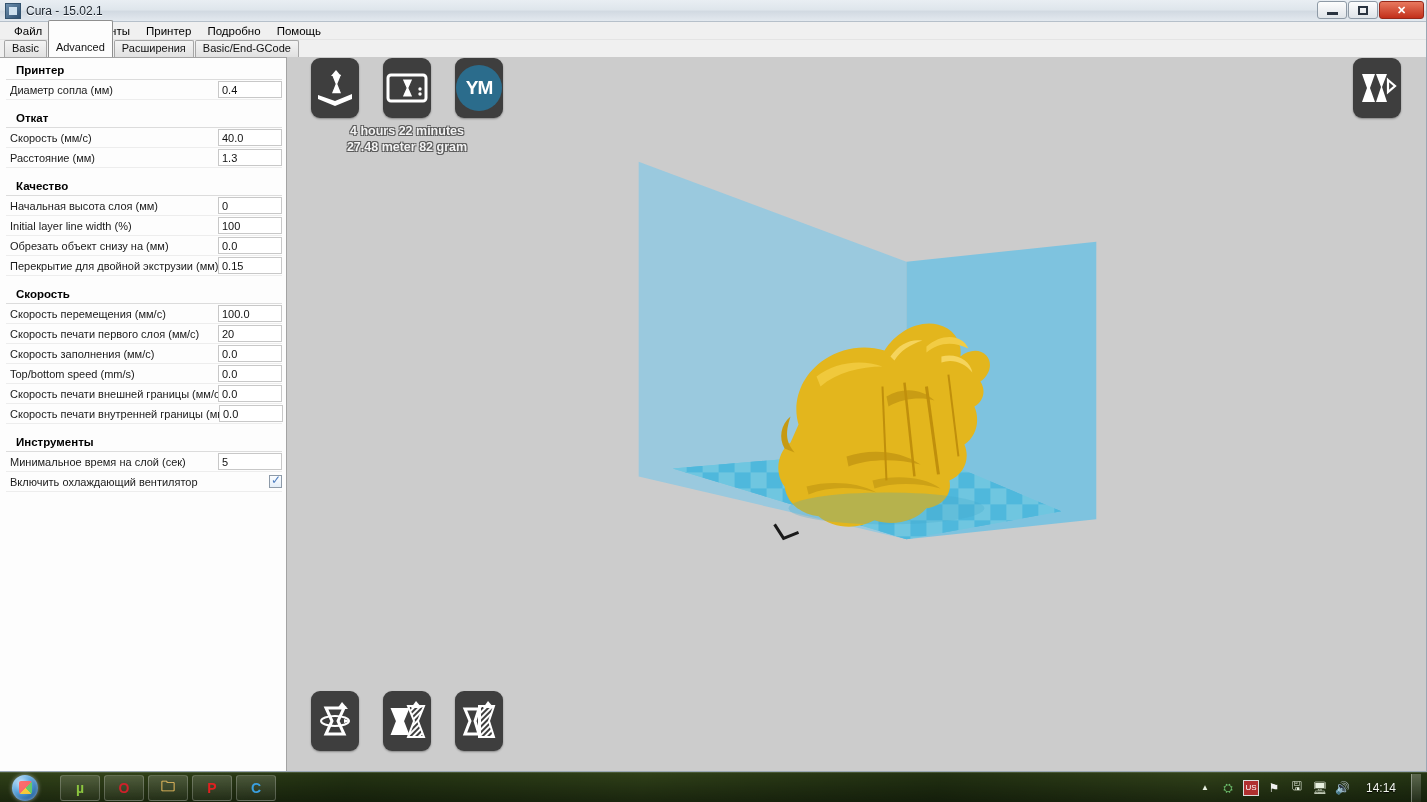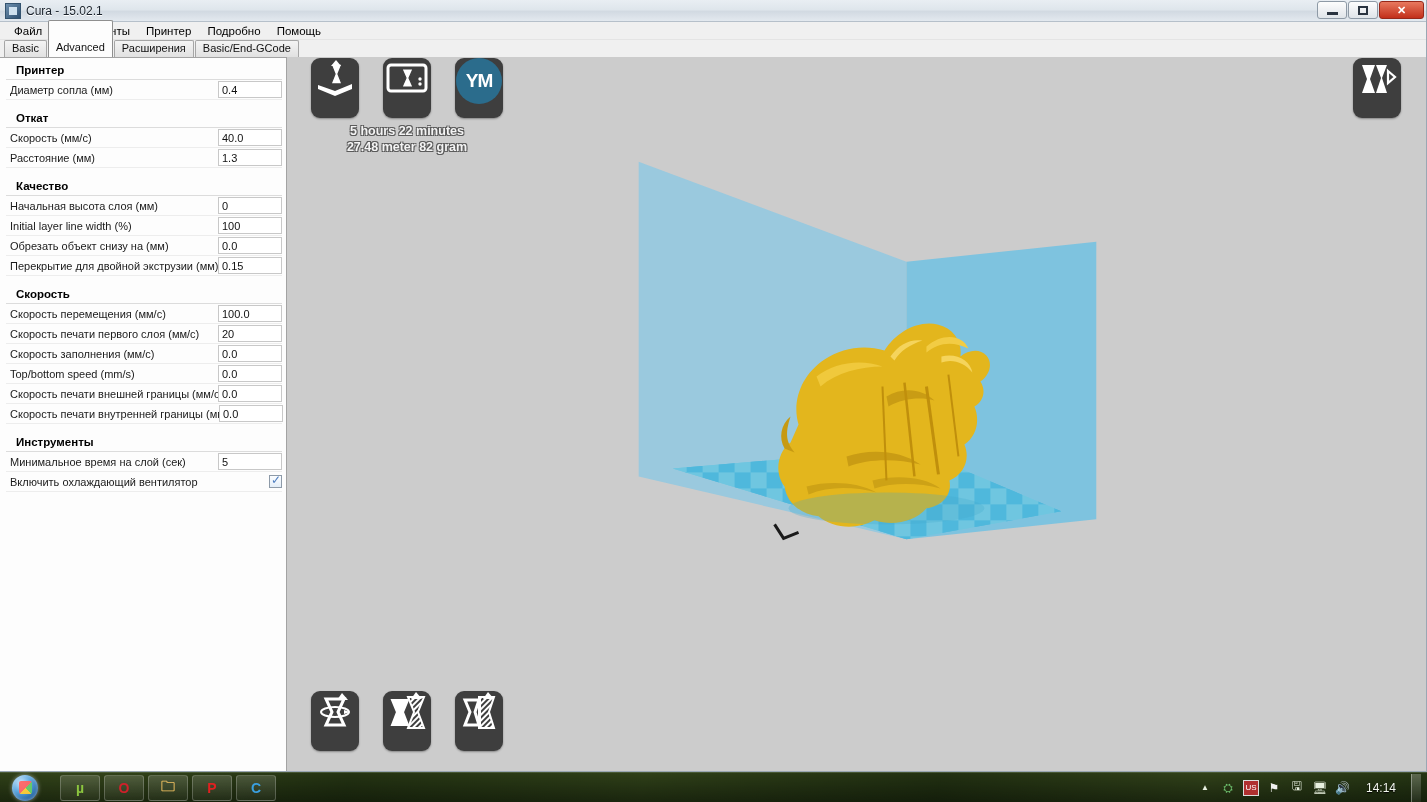--- a/index.html
+++ b/index.html
@@ -135,21 +135,21 @@
     font-size:12px; color:#4f7ec0;
   }
   .sect-gap { height:6px; }
 
   
   #viewport {
     flex:1; position:relative; background:#cccccc; overflow:hidden;
   }
   .tool-btn {
     position:absolute; width:48px; height:60px; border-radius:9px;
-    background:#3e3e3e; display:flex; justify-content:center;
+    background:#3e3e3e; display:flex; align-items:center; justify-content:center;
     box-shadow:0 1px 2px rgba(0,0,0,.35);
   }
   .tool-btn svg { display:block; }
   #btn-load  { left:24px; top:1px; }
   #btn-save  { left:96px; top:1px; }
   #btn-ym    { left:168px; top:1px; background:#3e3e3e; }
   #ym-circle {
     width:46px;height:46px;border-radius:50%;
     background:#2b6c8c;display:flex;align-items:center;justify-content:center;
     color:#fff;font-weight:bold;font-size:19px;letter-spacing:-1px;
@@ -373,21 +373,21 @@
           <path d="M662,318 L672,400" stroke="#c08f0c" stroke-width="2" fill="none"></path>
           <ellipse cx="600" cy="452" rx="98" ry="16" fill="#3fa9ce" opacity="0.28"></ellipse>
         </g>
 
         <g stroke="#1a1a1a" stroke-width="3" fill="none">
           <path d="M488,468 L497,482 L512,476"></path>
         </g>
       </svg>
 
       <div id="print-stats">
-        <div>5 hours 22 minutes</div>
+        <div>4 hours 22 minutes</div>
         <div>27.48 meter 82 gram</div>
       </div>
 
       <div class="tool-btn" id="btn-load">
         <svg width="40" height="40" viewBox="0 0 40 40">
           <path d="M3 27 L20 33 L37 26 L37 31 L20 38 L3 31 Z" fill="#fff"></path>
           <path d="M16 6 L27 6 L23 16 L27 26 L16 26 L20 16 Z" fill="#fff" stroke="#3e3e3e" stroke-width="1.3"></path>
           <path d="M21 2 L26 8 L16 8 Z" fill="#fff"></path>
         </svg>
       </div>

